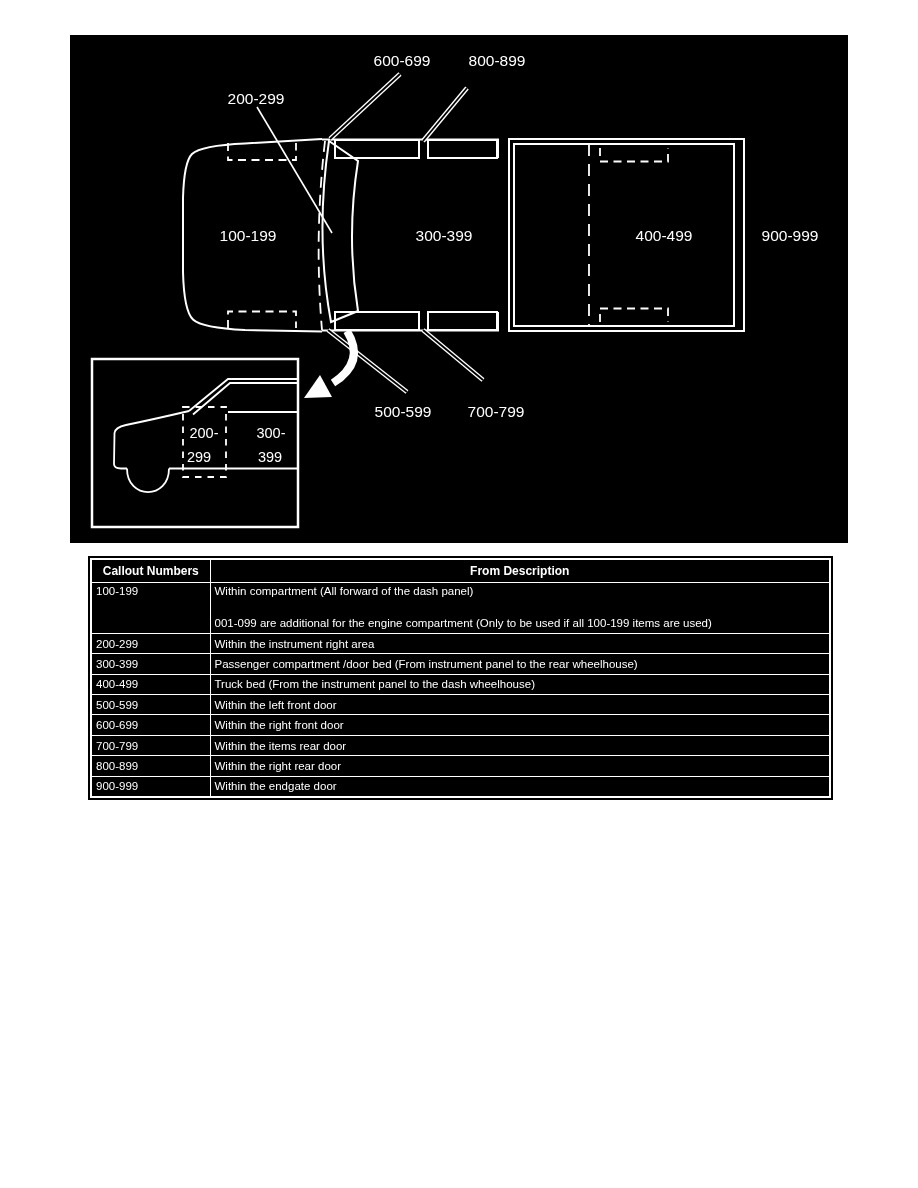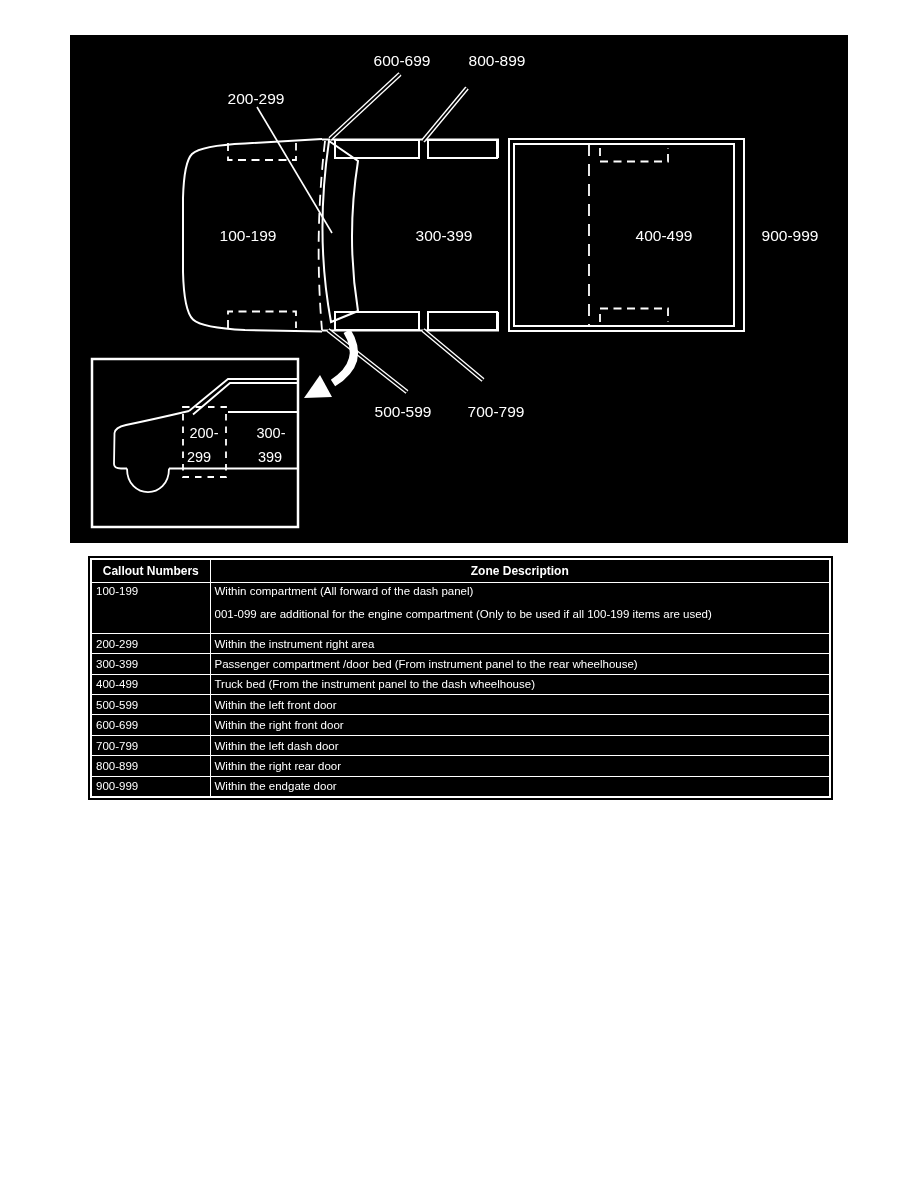--- a/index.html
+++ b/index.html
@@ -32,21 +32,21 @@
     border:1.5px solid #ffffff;
     font-family:"Liberation Sans", sans-serif;
     overflow:hidden; white-space:nowrap;
   }
   table.zt th {
     height:22px; font-size:12px; font-weight:bold; text-align:center; padding:0 2px;
   }
   table.zt td { font-size:11.5px; padding:0 3px 0 4px; vertical-align:middle; }
   table.zt tr.tall td { height:47px; vertical-align:top; padding-top:2px; }
   table.zt tr.norm td { height:19px; }
-  .desc2 { margin-top:11px; }
+  .desc2 { margin-top:20px; }
   col.c1 { width:119px; }
 </style>
 </head>
 <body>
 
 <div id="page">
 
   <div id="diagram-box">
     <svg width="778" height="508" viewBox="70 35 778 508">
 
@@ -131,21 +131,21 @@
 
   <div id="table-wrap">
     <table class="zt">
       <colgroup>
           <col class="c1">
           <col>
         </colgroup>
       <thead>
         <tr>
           <th>Callout Numbers</th>
-          <th>Zone Description</th>
+          <th>From Description</th>
         </tr>
       </thead>
       <tbody>
         <tr class="tall">
           <td>100-199</td>
           <td>
             <div>Within compartment (All forward of the dash panel)</div>
             <div class="desc2">001-099 are additional for the engine compartment (Only to be used if all 100-199 items are used)</div>
           </td>
         </tr>
@@ -164,21 +164,21 @@
         <tr class="norm">
           <td>500-599</td>
           <td>Within the left front door</td>
         </tr>
         <tr class="norm">
           <td>600-699</td>
           <td>Within the right front door</td>
         </tr>
         <tr class="norm">
           <td>700-799</td>
-          <td>Within the left dash door</td>
+          <td>Within the items rear door</td>
         </tr>
         <tr class="norm">
           <td>800-899</td>
           <td>Within the right rear door</td>
         </tr>
         <tr class="norm">
           <td>900-999</td>
           <td>Within the endgate door</td>
         </tr>
       </tbody>

